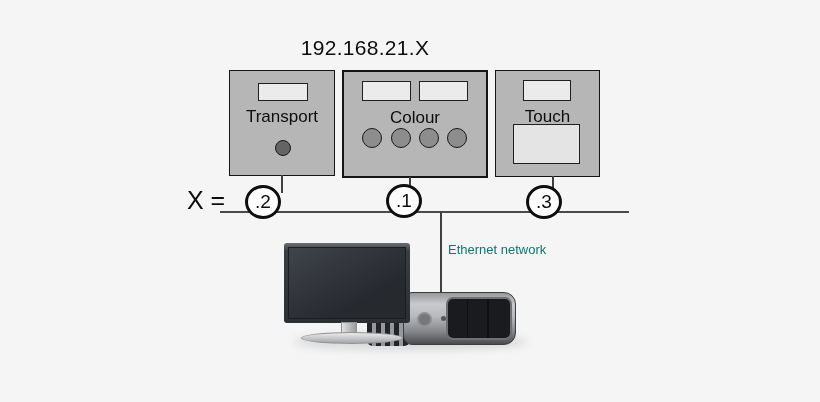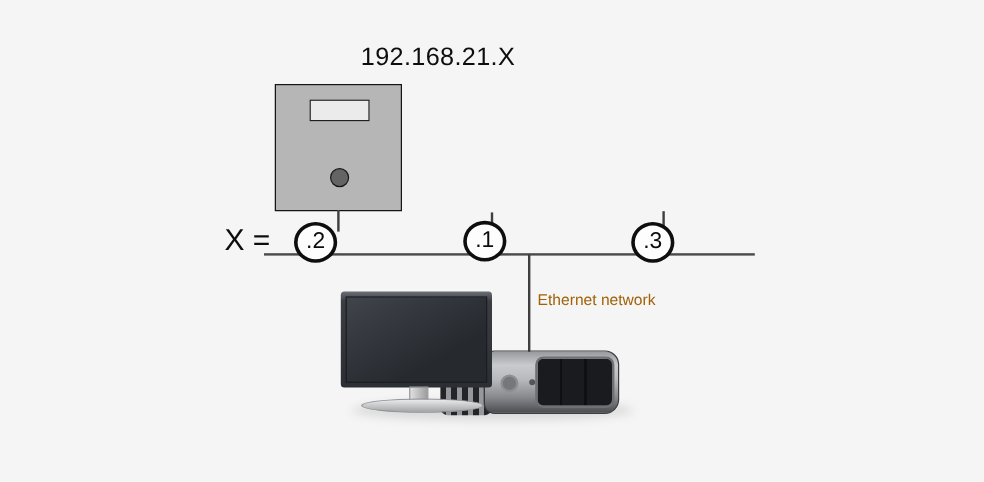--- a/index.html
+++ b/index.html
@@ -71,21 +71,21 @@
     font-size:19px;color:#0d0d0d;
   }
   .addr-2{left:245px;top:185px;}
   .addr-1{left:386px;top:184px;}
   .addr-3{left:526px;top:185px;}
 
   .x-equals{
     position:absolute;left:187px;top:186px;font-size:25px;color:#0d0d0d;
   }
   .ethernet-label{
-    position:absolute;left:448px;top:242px;font-size:13px;color:#a16207;
+    position:absolute;left:448px;top:242px;font-size:13px;color:#0f766e;
   }
 
   
   .pc-shadow{
     position:absolute;left:293px;top:334px;width:235px;height:16px;
     background:rgba(40,40,45,.14);border-radius:50%;filter:blur(4px);
   }
   .vent-slats{
     position:absolute;left:367px;top:307px;width:43px;height:39px;
     background:repeating-linear-gradient(90deg,#232427 0 5px,#96989c 5px 9px);
@@ -133,24 +133,39 @@
 </style>
 </head>
 <body>
 
 <div class="stage">
 
   <div class="subnet-title">192.168.21.X</div>
 
   <div class="device transport">
     <div class="display"></div>
+    <div class="device-label">Transport</div>
     <div class="knob"></div>
   </div>
 
+  <div class="device colour">
+    <div class="display d1"></div>
+    <div class="display d2"></div>
+    <div class="device-label">Colour</div>
+    <div class="knob k1"></div>
+    <div class="knob k2"></div>
+    <div class="knob k3"></div>
+    <div class="knob k4"></div>
+  </div>
 
+  <div class="device touch">
+    <div class="display"></div>
+    <div class="device-label">Touch</div>
+    <div class="touch-panel"></div>
+  </div>
 
   <div class="wire stub-transport"></div>
   <div class="wire stub-colour"></div>
   <div class="wire stub-touch"></div>
   <div class="wire bus-line"></div>
   <div class="wire drop-line"></div>
 
   <div class="addr-circle addr-2">.2</div>
   <div class="addr-circle addr-1">.1</div>
   <div class="addr-circle addr-3">.3</div>

